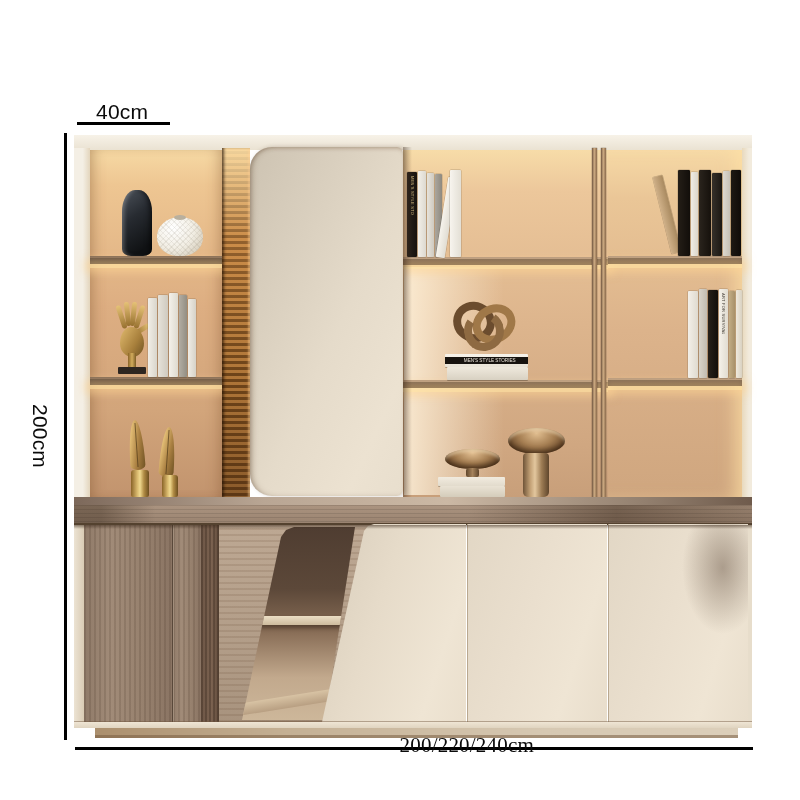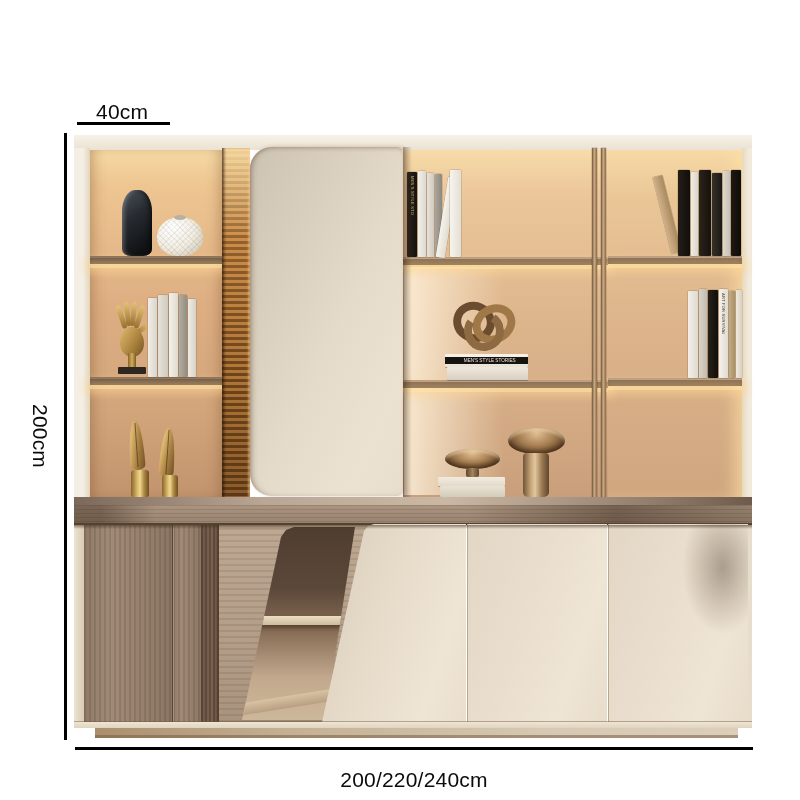--- a/index.html
+++ b/index.html
@@ -155,21 +155,21 @@
 
 <div class="stage">
 
   <div class="dim-label" style="left:96px;top:100px;">40cm</div>
   <div class="dim-line" style="left:77px;top:122px;width:93px;height:3px;"></div>
 
   <div class="dim-line" style="left:64px;top:133px;width:3px;height:607px;"></div>
   <div class="dim-label v-label" style="left:28px;top:404px;">200cm</div>
 
   <div class="dim-line" style="left:75px;top:747px;width:678px;height:3px;"></div>
-  <div class="dim-label" style="left:294px;top:768px;width:240px;text-align:center;">200/220/240cm</div>
+  <div class="dim-label" style="left:294px;top:733px;width:240px;text-align:right;font-family:Liberation Serif, serif;">200/220/240cm</div>
 
   <div class="cabinet">
 
     <div class="frame-top"></div>
     <div class="wall-left"></div>
     <div class="wall-right"></div>
 
     <div class="panel panel-warm" style="left:16px;width:132px;"></div>
     <div class="panel panel-mid" style="left:329px;width:205px;"></div>
     <div class="panel panel-right" style="left:534px;width:134px;"></div>

